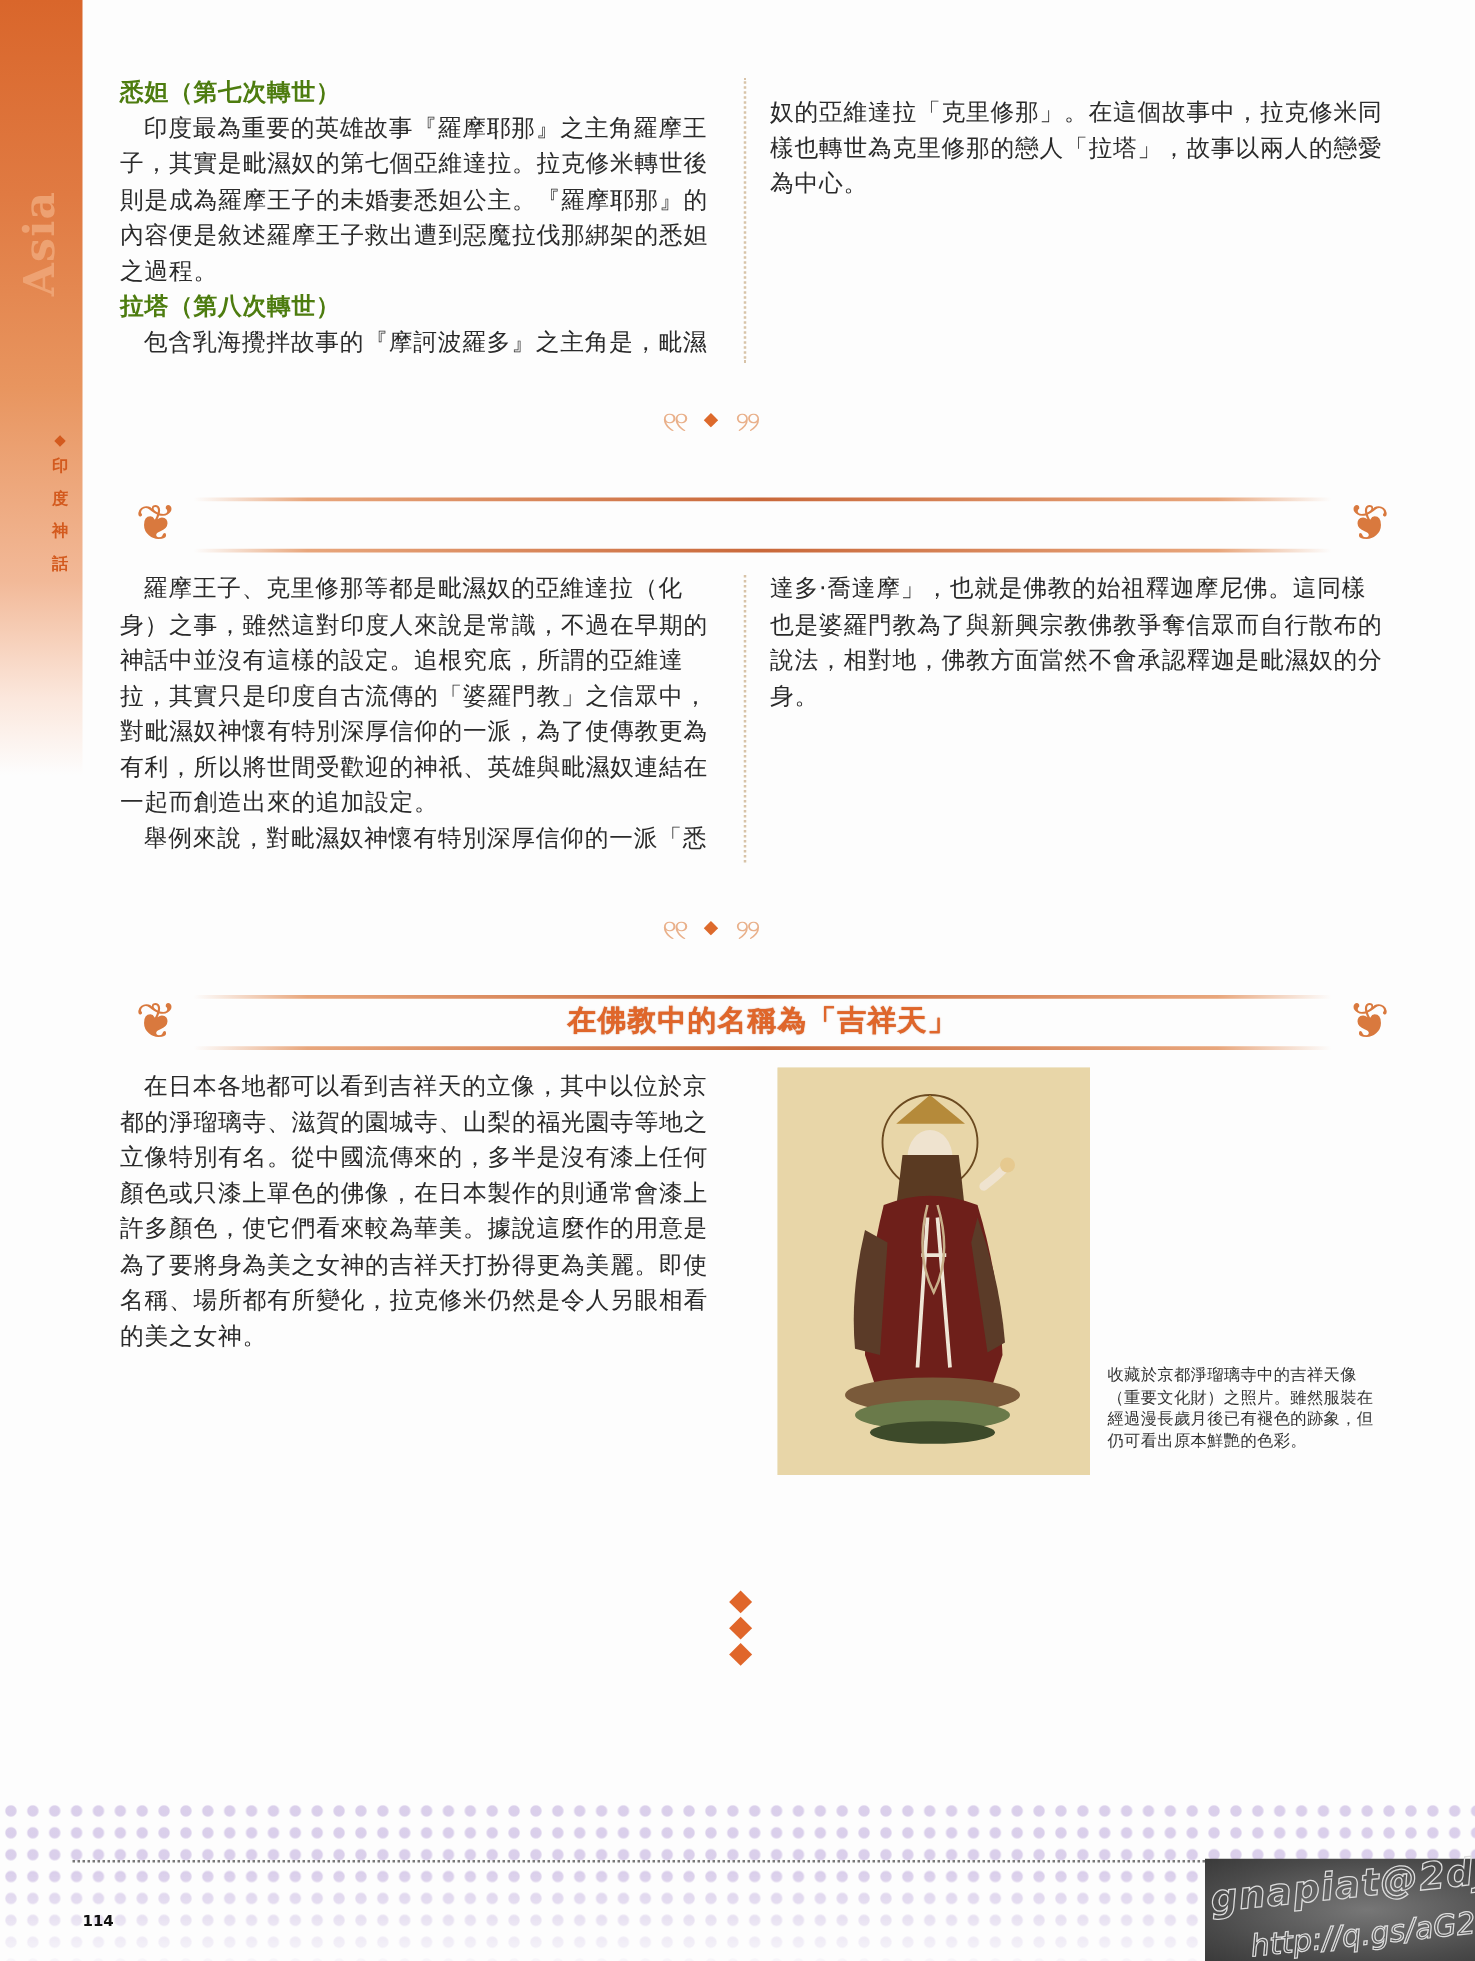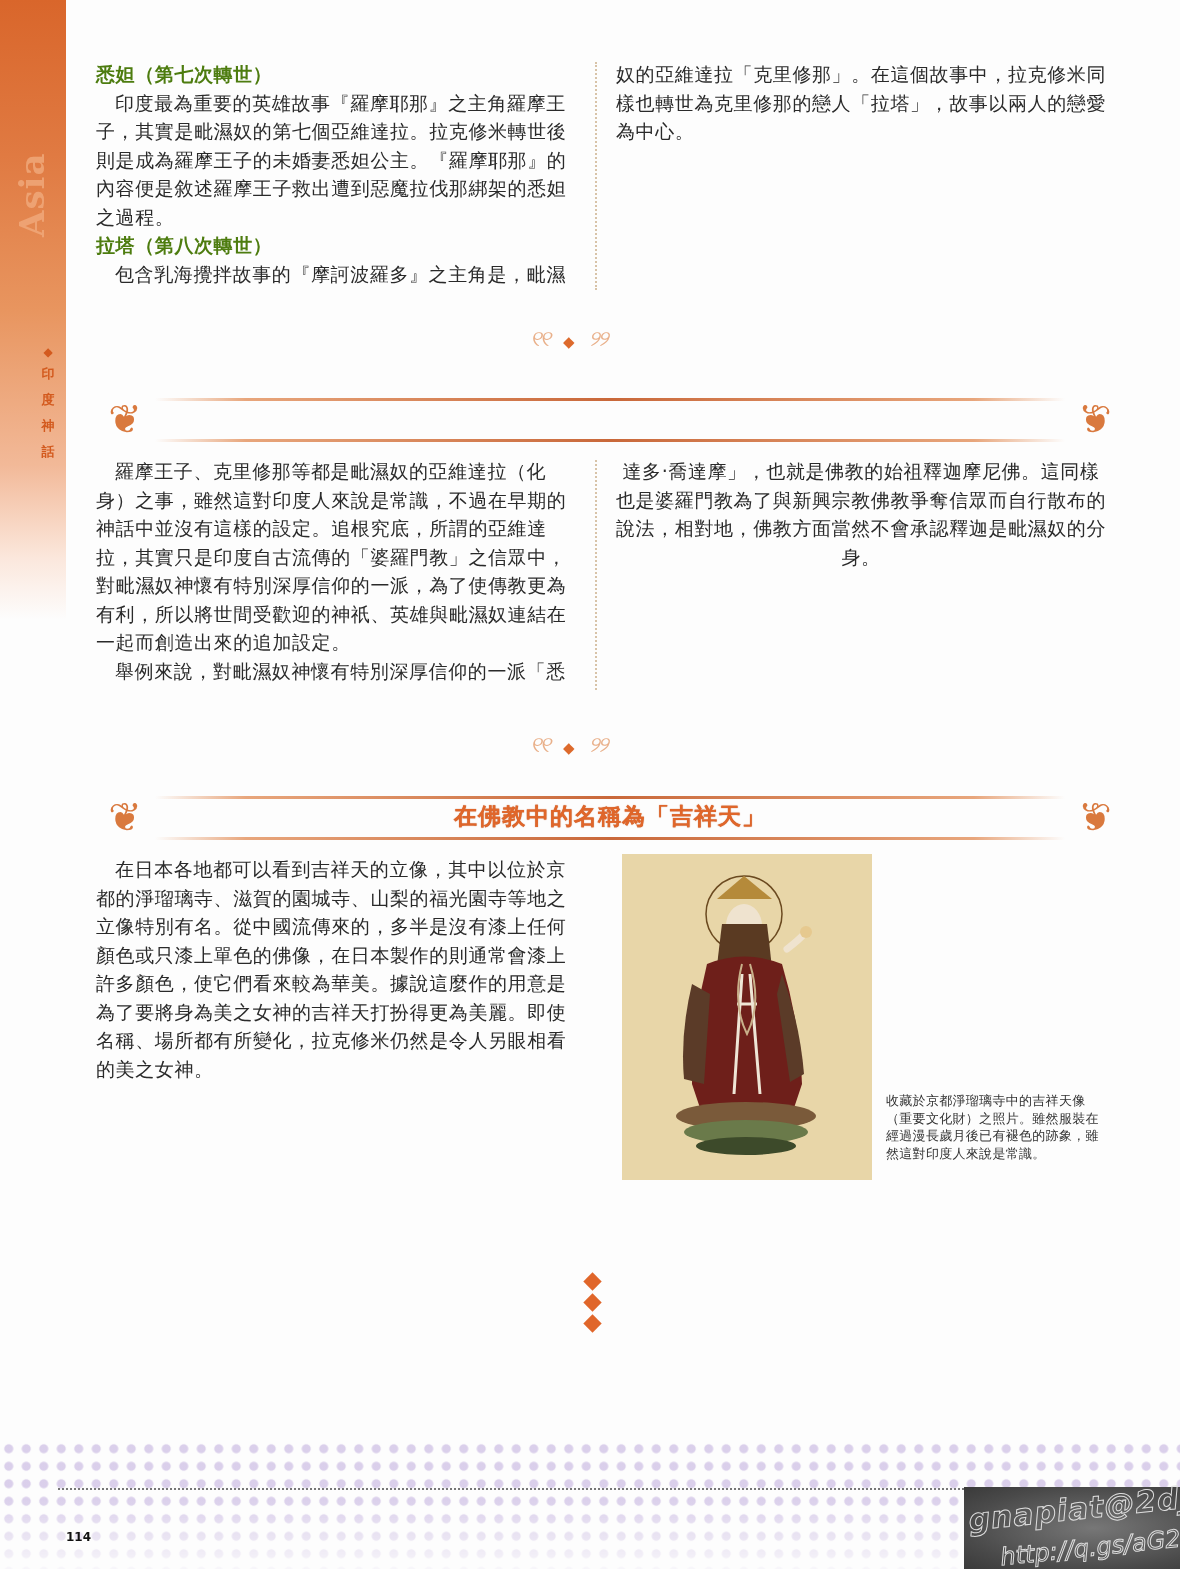--- a/index.html
+++ b/index.html
@@ -27,21 +27,21 @@
   .sidebar-nav .diamond { color:#d35a1e; font-size:12px; line-height:14px; }
   .sidebar-nav .ch { line-height:22px; }
 
   .col { position:absolute; font-size:19px; line-height:28.5px; letter-spacing:0.6px; }
   .col p { margin:0; text-indent:1em; }
   .col .subhead { font-weight:bold; color:#4d7c0f; text-indent:0; }
   .divider-v {
     position:absolute; width:0; border-left:2px dotted #d8c3a8;
   }
   .ornament {
-    position:absolute; display:flex; align-items:flex-end; gap:14px; color:#e8a57a; font-size:22px;font-style:italic;
+    position:absolute; display:flex; align-items:flex-start; gap:14px; color:#e8a57a; font-size:22px;
   }
   .ornament .dm { color:#dd6a2c; font-size:15px; }
   .swirl { font-family:"DejaVu Serif", serif; color:#e9b08a; font-size:22px; letter-spacing:-2px; }
 
   .banner { position:absolute; left:95px; width:1030px; height:58px; }
   .banner .line-top, .banner .line-bot {
     position:absolute; left:60px; right:60px; height:3px;
     background:linear-gradient(to right, rgba(230,150,100,0) 0%, #e8a67c 10%, #c9683a 50%, #e8a67c 90%, rgba(230,150,100,0) 100%);
   }
   .banner .line-top { top:8px; }
@@ -115,21 +115,21 @@
 </div>
 
 <div class="col" style="left:96px; top:60px; width:484px;">
   <p class="subhead">悉妲（第七次轉世）</p>
   <p>印度最為重要的英雄故事『羅摩耶那』之主角羅摩王子，其實是毗濕奴的第七個亞維達拉。拉克修米轉世後則是成為羅摩王子的未婚妻悉妲公主。『羅摩耶那』的內容便是敘述羅摩王子救出遭到惡魔拉伐那綁架的悉妲之過程。</p>
   <p class="subhead">拉塔（第八次轉世）</p>
   <p>包含乳海攪拌故事的『摩訶波羅多』之主角是，毗濕</p>
 </div>
 <div class="divider-v" style="left:595px; top:62px; height:228px;"></div>
 <div class="col" style="left:616px; top:60px; width:490px;">
-  <p style="text-indent:0;">奴的亞維達拉「克里修那」。在這個故事中，拉克修米同樣也轉世為克里修那的戀人「拉塔」，故事以兩人的戀愛為中心。</p>
+  <p style="text-indent:0;margin-top:16px;">奴的亞維達拉「克里修那」。在這個故事中，拉克修米同樣也轉世為克里修那的戀人「拉塔」，故事以兩人的戀愛為中心。</p>
 </div>
 
 <div class="ornament" style="left:530px; top:326px;">
   <span class="swirl">୧୧</span>
   <span class="dm">◆</span>
   <span class="swirl">୨୨</span>
 </div>
 
 <div class="banner" style="top:390px;">
   <div class="line-top"></div>
@@ -137,21 +137,21 @@
   <div class="flourish left">❦</div>
   <div class="flourish right">❦</div>
 </div>
 
 <div class="col" style="left:96px; top:457px; width:484px;">
   <p>羅摩王子、克里修那等都是毗濕奴的亞維達拉（化身）之事，雖然這對印度人來說是常識，不過在早期的神話中並沒有這樣的設定。追根究底，所謂的亞維達拉，其實只是印度自古流傳的「婆羅門教」之信眾中，對毗濕奴神懷有特別深厚信仰的一派，為了使傳教更為有利，所以將世間受歡迎的神祇、英雄與毗濕奴連結在一起而創造出來的追加設定。</p>
   <p>舉例來說，對毗濕奴神懷有特別深厚信仰的一派「悉</p>
 </div>
 <div class="divider-v" style="left:595px; top:460px; height:230px;"></div>
 <div class="col" style="left:616px; top:457px; width:490px;">
-  <p style="text-indent:0;text-align:center;">達多·喬達摩」，也就是佛教的始祖釋迦摩尼佛。這同樣也是婆羅門教為了與新興宗教佛教爭奪信眾而自行散布的說法，相對地，佛教方面當然不會承認釋迦是毗濕奴的分身。</p>
+  <p style="text-indent:0;">達多·喬達摩」，也就是佛教的始祖釋迦摩尼佛。這同樣也是婆羅門教為了與新興宗教佛教爭奪信眾而自行散布的說法，相對地，佛教方面當然不會承認釋迦是毗濕奴的分身。</p>
 </div>
 
 <div class="ornament" style="left:530px; top:732px;">
   <span class="swirl">୧୧</span>
   <span class="dm">◆</span>
   <span class="swirl">୨୨</span>
 </div>
 
 <div class="banner" style="top:788px;">
   <div class="line-top"></div>
@@ -177,21 +177,21 @@
     <path d="M160 120 Q178 170 182 220 L168 228 L155 140 Z" fill="#5b3b28"></path>
     <path d="M165 95 Q178 85 182 80" stroke="#efe3cf" stroke-width="7" fill="none" stroke-linecap="round"></path>
     <circle cx="184" cy="78" r="6" fill="#e6c98f"></circle>
     <path d="M120 120 L112 240 M128 120 L138 240 M115 150 L135 150" stroke="#efe6d6" stroke-width="3" fill="none"></path>
     <path d="M120 110 Q110 150 125 180 Q140 150 128 110" fill="none" stroke="#c8b08a" stroke-width="2"></path>
     <ellipse cx="124" cy="262" rx="70" ry="14" fill="#7a5a3a"></ellipse>
     <ellipse cx="124" cy="278" rx="62" ry="12" fill="#6a7a4a"></ellipse>
     <ellipse cx="124" cy="292" rx="50" ry="9" fill="#3d4a2a"></ellipse>
   </svg>
 </div>
-<div class="caption">收藏於京都淨瑠璃寺中的吉祥天像（重要文化財）之照片。雖然服裝在經過漫長歲月後已有褪色的跡象，雖然這對印度人來說是常識。</div>
+<div class="caption">收藏於京都淨瑠璃寺中的吉祥天像（重要文化財）之照片。雖然服裝在經過漫長歲月後已有褪色的跡象，但仍可看出原本鮮艷的色彩。</div>
 
 <div class="diamond-stack">
   <span></span>
   <span></span>
   <span></span>
 </div>
 
 <div class="dots"></div>
 <div class="footer-rule"></div>
 <div class="page-num">114</div>

